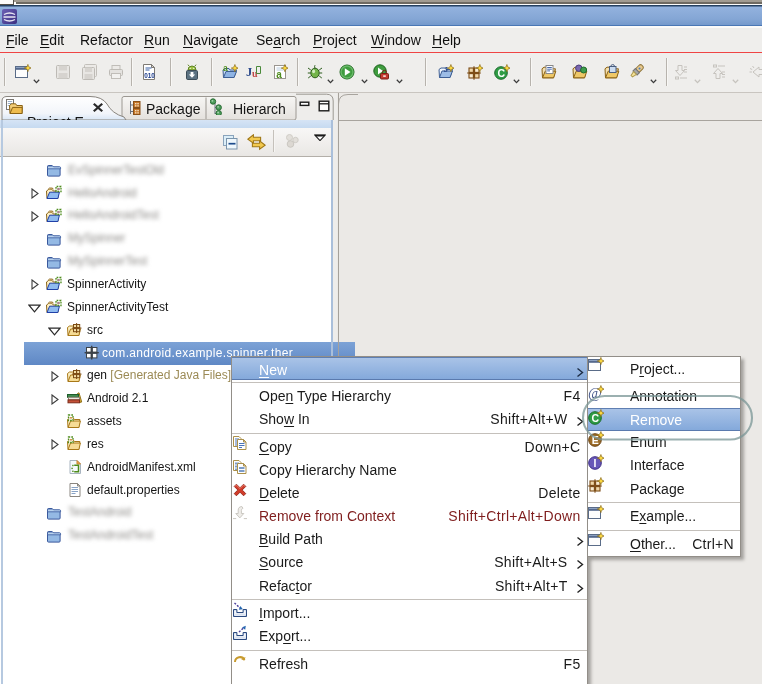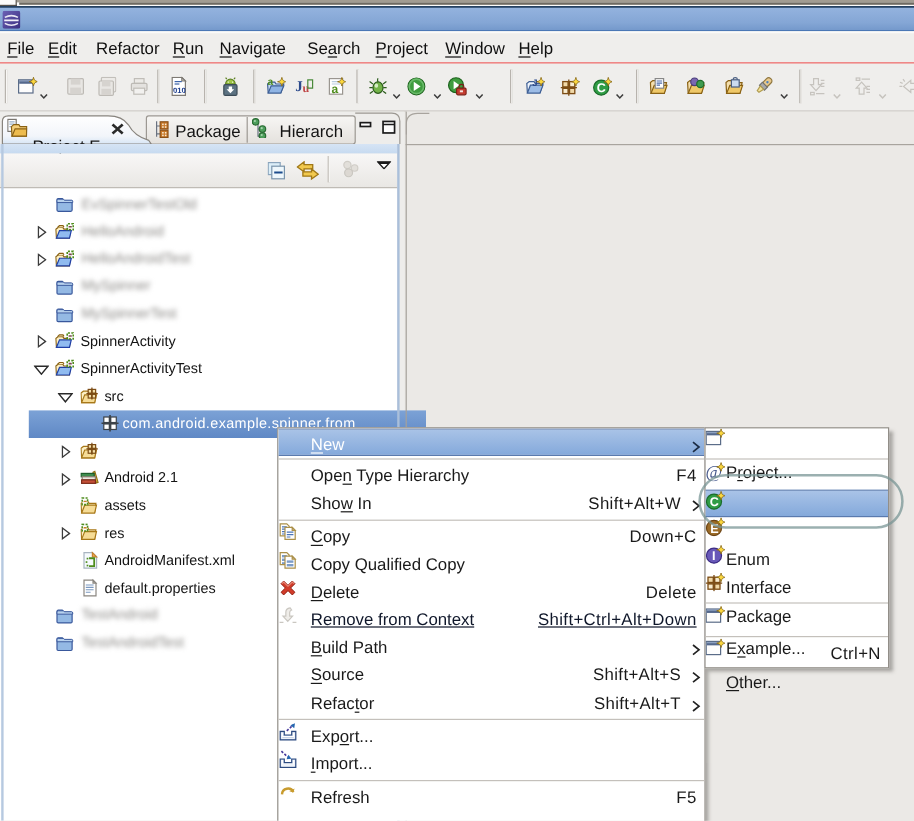--- a/index.html
+++ b/index.html
@@ -38,22 +38,22 @@
 .mrow{position:relative;height:23.1px;}
 .mrow .ic{position:absolute;left:6px;top:3.5px;}
 .mrow .lb{position:absolute;left:27.5px;top:3.5px;white-space:nowrap;}
 .mrow .ac{position:absolute;right:6px;top:3.5px;letter-spacing:0.3px;}
 .mrow .acg{position:absolute;right:19px;top:3.5px;letter-spacing:0.3px;}
 .mrow .ar{position:absolute;right:2.5px;top:6.5px;}
 .msep{height:4.6px;position:relative;}
 .msep div{position:absolute;left:0px;right:0px;top:2px;height:1px;background:#c4c0bb;}
 .hrow{background:linear-gradient(#a9c3e7,#84a9db);color:#ffffff;
   border-top:1px solid #5f7fb2;border-bottom:1px solid #5a7aae;height:21.1px;}
-.dis{color:#0f172a;text-decoration:underline;}
-.smenu .lb{left:17px;margin-top:24px;}
+.dis{color:#7f1d1d;}
+.smenu .lb{left:42px;}
 </style></head>
 <body>
 <div class="abs" id="topstrip">
     <div class="w"></div>
     <div class="d"></div>
   </div>
 <div class="abs" id="topbox"></div>
 <div class="abs" id="titlebar">
     <div class="bl"></div>
   </div>
@@ -477,40 +477,41 @@
         <svg class="tico abs" style="left:60px;top:3px" width="16" height="16">
           <g stroke="#3c4248">
             <rect x="2.5" y="2.5" width="4.6" height="4.6" fill="#ffffff"></rect>
             <rect x="8.3" y="2.5" width="4.6" height="4.6" fill="#ffffff"></rect>
             <rect x="2.5" y="8.3" width="4.6" height="4.6" fill="#ffffff"></rect>
             <rect x="8.3" y="8.3" width="4.6" height="4.6" fill="#ffffff"></rect>
             <line x1="7.7" y1="0.8" x2="7.7" y2="14.6" stroke-width="1.4"></line>
             <line x1="0.6" y1="7.7" x2="14.8" y2="7.7" stroke-width="1.4"></line>
           </g>
         </svg>
-        <span class="lbl" style="left:78px;letter-spacing:0.32px">com.android.example.spinner.from</span>
+        <span class="lbl" style="left:78px;letter-spacing:0.32px">com.android.example.spinner.ther</span>
       </div>
       <div class="trow" style="top:207.85px">
         <svg class="abs" style="left:27px;top:6px" width="8" height="11">
           <path d="M1,1 L7,5.5 L1,10 z" fill="#fdfdfd" stroke="#3c3c3c" stroke-width="1.1"></path>
         </svg>
         <svg class="tico abs" style="left:43px;top:3px" width="16" height="16">
           <path d="M0.5,5.5 L2.5,4 h3.8 l1,1.5 h5.6 L11.8,13.5 H1 z" fill="#fdf0c4" stroke="#a87818"></path>
           <path d="M1,13.5 L3.6,7 h9.8 L11.9,13.5 z" fill="#f6dc96" stroke="#a87818"></path>
           <g transform="translate(6,0)">
             <g stroke="#7c4c14">
               <rect x="0.5" y="2.5" width="3.1" height="3.1" fill="#f4e0a8"></rect>
               <rect x="3.6" y="2.5" width="3.1" height="3.1" fill="#f4e0a8"></rect>
               <rect x="0.5" y="6.6" width="3.1" height="3.1" fill="#f4e0a8"></rect>
               <rect x="3.6" y="6.6" width="3.1" height="3.1" fill="#f4e0a8"></rect>
               <line x1="3.6" y1="1" x2="3.6" y2="11"></line>
               <line x1="-1" y1="6.1" x2="8.5" y2="6.1"></line>
             </g>
           </g>
         </svg>
+        <span class="lbl" style="left:63px">gen <span class="gen2">[Generated Java Files]</span></span>
       </div>
       <div class="trow" style="top:230.7px">
         <svg class="abs" style="left:27px;top:6px" width="8" height="11">
           <path d="M1,1 L7,5.5 L1,10 z" fill="#fdfdfd" stroke="#3c3c3c" stroke-width="1.1"></path>
         </svg>
         <svg class="tico abs" style="left:43px;top:3px" width="16" height="16">
           <path d="M10.5,2.5 l2.8,9 1.4,-0.5 L12,1.8 z" fill="#f0c040" stroke="#907018"></path>
           <rect x="0.5" y="3.5" width="11" height="2.8" fill="#3f8c4f" stroke="#1e5c2a"></rect>
           <rect x="1.5" y="6.3" width="11" height="2.6" fill="#ece8e0" stroke="#8a8474"></rect>
           <rect x="1" y="8.9" width="11.5" height="2.9" fill="#c45038" stroke="#7c2c1a"></rect>
@@ -635,21 +636,21 @@
           <rect x="3" y="6.5" width="4" height="2"></rect>
           <rect x="3" y="9.5" width="3" height="1.5"></rect>
         </g>
         <path d="M5.5,4.5 h6 l2.5,2.5 v7.5 h-8.5 z" fill="#fefefe" stroke="#ab904a"></path>
         <path d="M11.5,4.5 l2.5,2.5 h-2.5 z" fill="#e8dcb8" stroke="#ab904a"></path>
         <g fill="#7c9cc8">
           <rect x="7" y="8" width="5.5" height="2"></rect>
           <rect x="7" y="11" width="5.5" height="2"></rect>
         </g>
       </svg>
-      <span class="lb">Copy Qualified Copy</span>
+      <span class="lb">Copy Hierarchy Name</span>
     </div>
     <div class="mrow">
       <svg class="ic" style="left:0px;top:0px" width="16" height="16">
         <path d="M2.2,4.4 L4.4,2.2 L8,5.8 L11.6,2.2 L13.8,4.4 L10.2,8 L13.8,11.6 L11.6,13.8 L8,10.2 L4.4,13.8 L2.2,11.6 L5.8,8 z" fill="#d23c2a" stroke="#8c1c10" stroke-width="0.8"></path>
         <path d="M3,4.4 L4.4,3 L8,6.6 L11.6,3 L13,4.4" fill="none" stroke="#e88878" stroke-width="0.9"></path>
       </svg>
       <span class="lb"><u>D</u>elete</span>
       <span class="ac">Delete</span>
     </div>
     <div class="mrow">
@@ -683,33 +684,33 @@
           <path d="M1.5,1.5 L6.5,5.5 L1.5,9.5" fill="none" stroke="#222" stroke-width="1.4"></path>
         </svg></span>
     </div>
     <div class="msep">
       <div></div>
     </div>
     <div class="mrow">
       <svg class="ic" style="left:0px;top:0px" width="16" height="16">
         <path d="M1.5,7.5 h3.4 v3 h6.2 v-3 h3.4 v7 h-13 z" fill="#b9c8e2" stroke="#2c4a80"></path>
         <path d="M2.8,8.8 v4.4 h10.4 v-4.4 h-0.8 v3 h-8.8 v-3 z" fill="none" stroke="#ffffff" stroke-width="0.9"></path>
+        <line x1="2.5" y1="1" x2="8" y2="6" stroke="#4a3c9c" stroke-width="1.4" stroke-dasharray="2,1.4"></line>
+        <path d="M6.8,7.8 l4,-0.6 -2.4,-3.2 z" fill="#2466b0"></path>
+      </svg>
+      <span class="lb"><u>I</u>mport...</span>
+    </div>
+    <div class="mrow">
+      <svg class="ic" style="left:0px;top:0px" width="16" height="16">
+        <path d="M1.5,7.5 h3.4 v3 h6.2 v-3 h3.4 v7 h-13 z" fill="#b9c8e2" stroke="#2c4a80"></path>
+        <path d="M2.8,8.8 v4.4 h10.4 v-4.4 h-0.8 v3 h-8.8 v-3 z" fill="none" stroke="#ffffff" stroke-width="0.9"></path>
         <line x1="7" y1="7" x2="12.5" y2="2" stroke="#4a3c9c" stroke-width="1.4" stroke-dasharray="2,1.4"></line>
         <path d="M13.8,0.8 l-0.6,4 -3.2,-2.4 z" fill="#2466b0"></path>
       </svg>
       <span class="lb">Exp<u>o</u>rt...</span>
-    </div>
-    <div class="mrow">
-      <svg class="ic" style="left:0px;top:0px" width="16" height="16">
-        <path d="M1.5,7.5 h3.4 v3 h6.2 v-3 h3.4 v7 h-13 z" fill="#b9c8e2" stroke="#2c4a80"></path>
-        <path d="M2.8,8.8 v4.4 h10.4 v-4.4 h-0.8 v3 h-8.8 v-3 z" fill="none" stroke="#ffffff" stroke-width="0.9"></path>
-        <line x1="2.5" y1="1" x2="8" y2="6" stroke="#4a3c9c" stroke-width="1.4" stroke-dasharray="2,1.4"></line>
-        <path d="M6.8,7.8 l4,-0.6 -2.4,-3.2 z" fill="#2466b0"></path>
-      </svg>
-      <span class="lb"><u>I</u>mport...</span>
     </div>
     <div class="msep">
       <div></div>
     </div>
     <div class="mrow">
       <svg class="ic" style="left:0px;top:0px" width="16" height="16">
         <path d="M3,9 a5,5 0 0 1 9.5,-2" fill="none" stroke="#c89b2e" stroke-width="2"></path>
         <path d="M13.5,4 l-1,3.5 -3.4,-1.2 z" fill="#c89b2e"></path>
       </svg>
       <span class="lb">Refresh</span>

